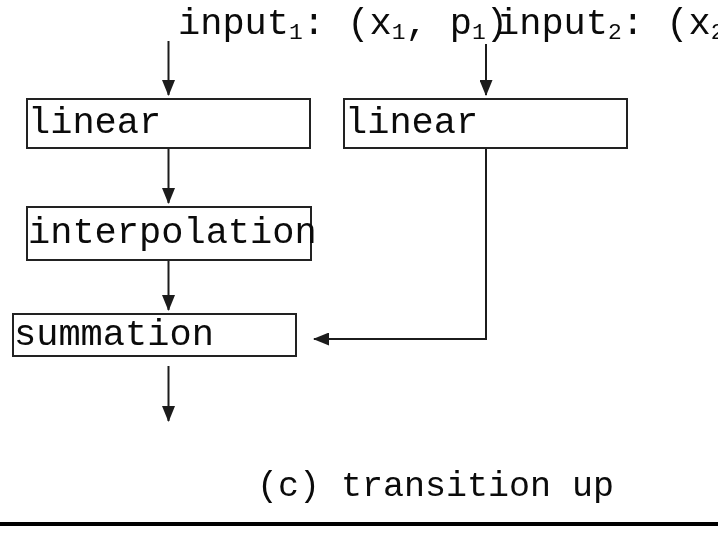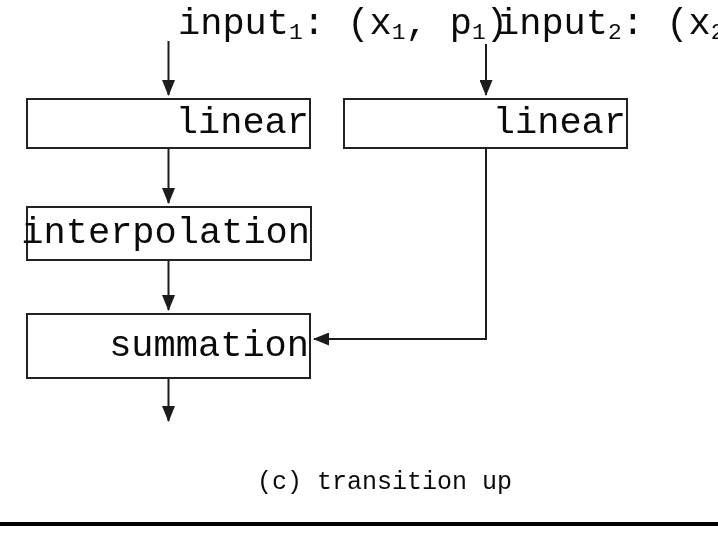--- a/index.html
+++ b/index.html
@@ -21,50 +21,50 @@
     left: 0;
     top: 0;
   }
   .box {
     position: absolute;
     box-sizing: border-box;
     border: 2px solid #222222;
     background: #ffffff;
     display: flex;
     align-items: center;
-    justify-content: flex-end;
+    justify-content: flex-start;
   }
   .box-label {
     font-size: 37px;
     line-height: 1;
     white-space: nowrap;
   }
   .io-label {
     position: absolute;
     font-size: 37px;
     line-height: 1.1;
     white-space: nowrap;
   }
   sub {
     font-size: 0.62em;
     line-height: 0;
     vertical-align: -0.22em;
   }
   #box-linear-1 { left: 26px;  top: 98px;  width: 285px; height: 51px; }
   #box-linear-2 { left: 343px; top: 98px;  width: 285px; height: 51px; }
   #box-interpolation { left: 26px; top: 206px; width: 286px; height: 55px; }
-  #box-summation { left: 26px; top: 313px; width: 285px; height: 66px; }
+  #box-summation { left: 12px; top: 313px; width: 285px; height: 44px; }
   #label-input1 { left: 178px; top: 4px; }
   #label-input2 { left: 497px; top: 4px; }
   #label-output { left: 181px; top: 398px; }
   #caption {
     position: absolute;
     left: 257px;
     top: 470px;
-    font-size: 25px;
+    font-size: 35px;
     line-height: 1;
     white-space: nowrap;
   }
   #bottom-rule {
     position: absolute;
     left: 0;
     top: 522px;
     width: 718px;
     height: 4px;
     background: #000000;

